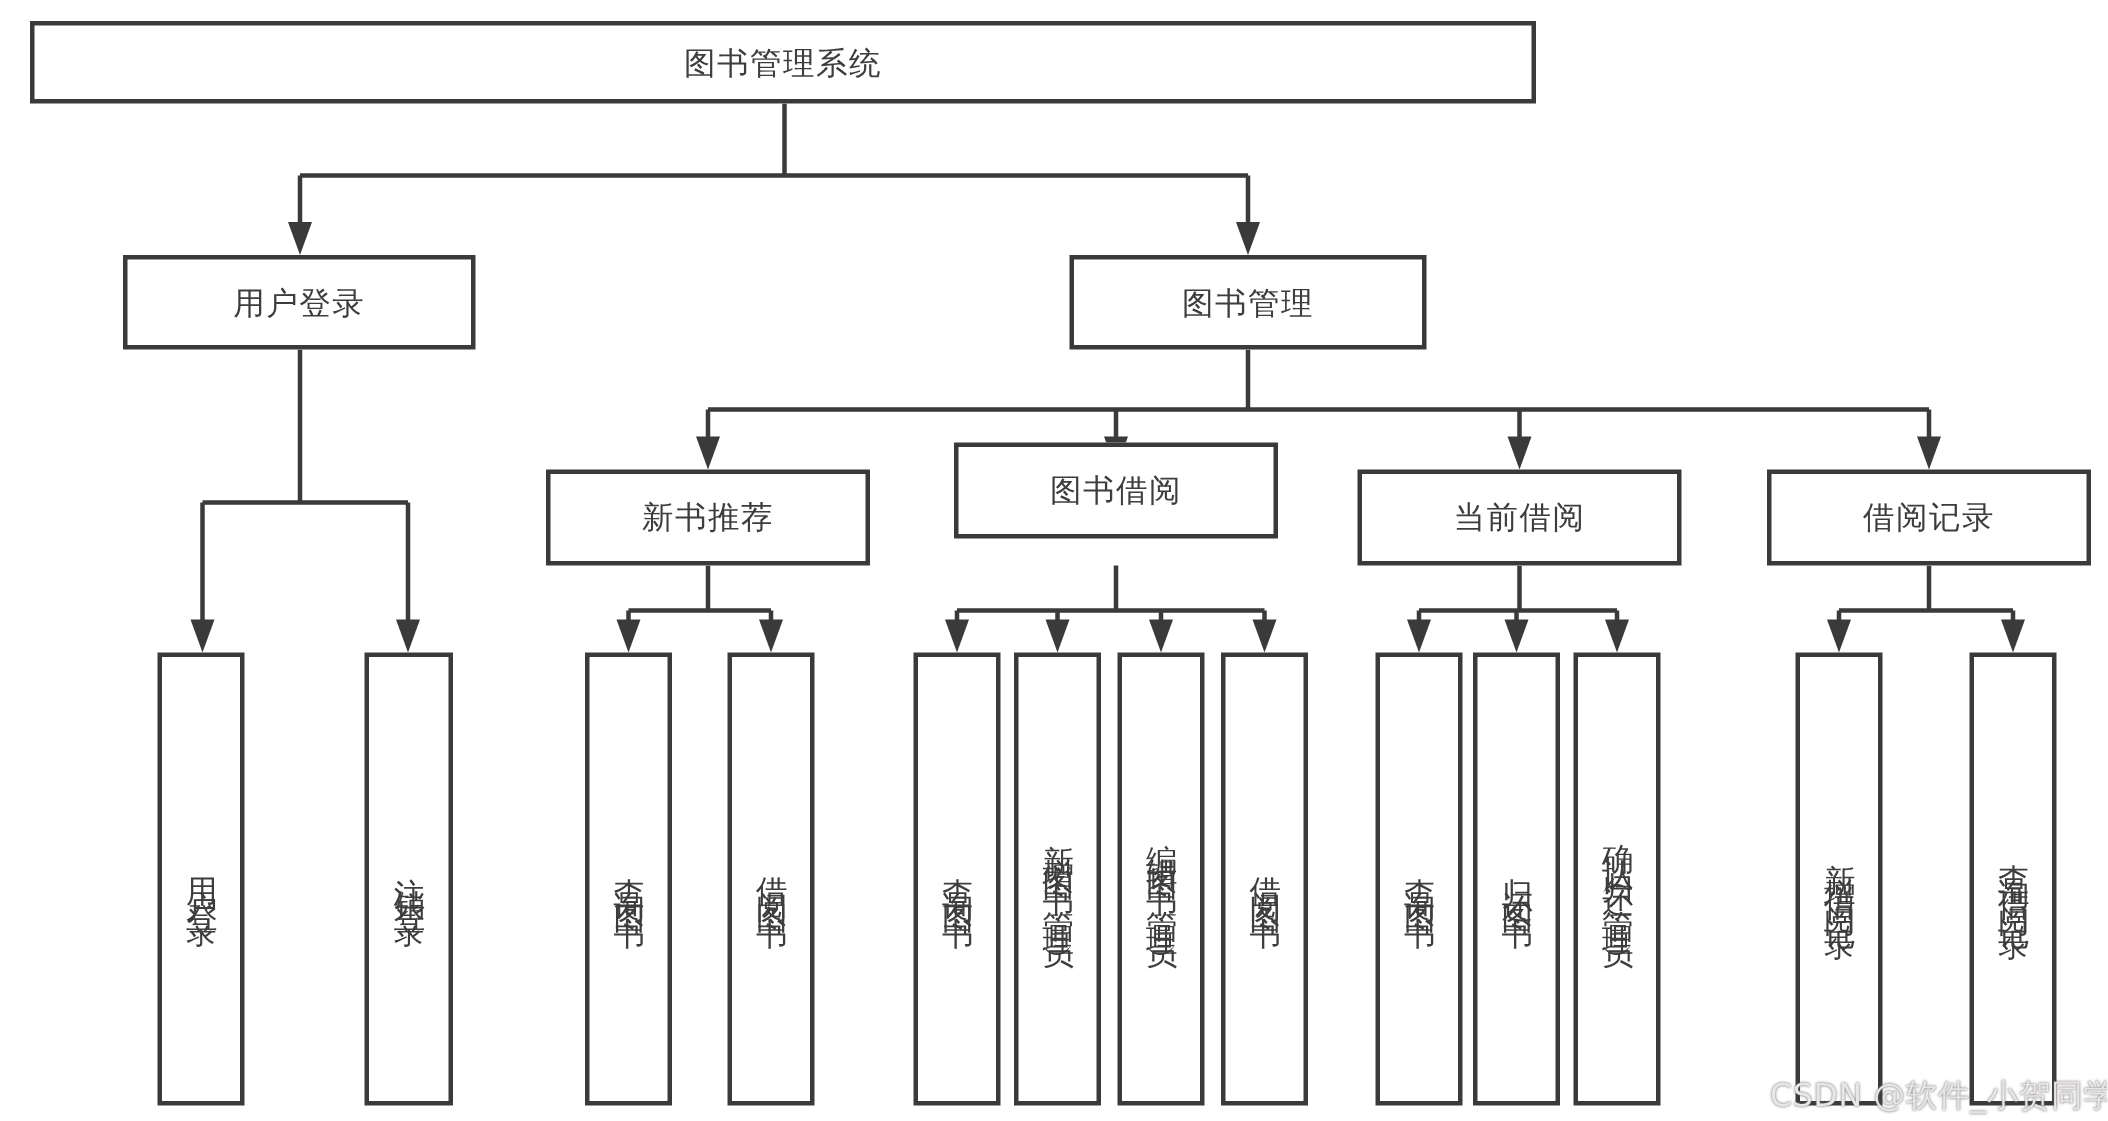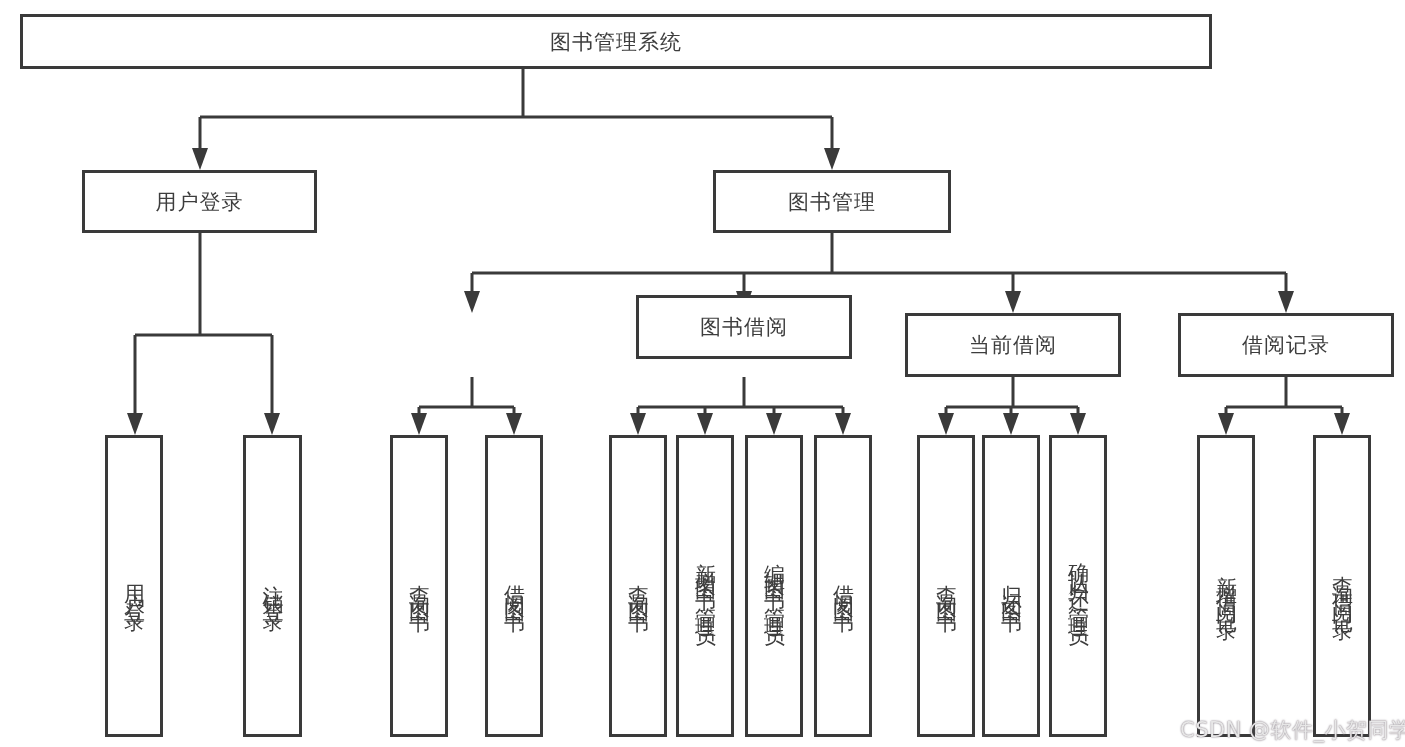--- a/index.html
+++ b/index.html
@@ -93,31 +93,34 @@
       <polygon fill="#3a3a3a" stroke="none" points="1003,413 1019,413 1011,435"></polygon>
       <polygon fill="#3a3a3a" stroke="none" points="1070,413 1086,413 1078,435"></polygon>
     </g>
     <g stroke="#3a3a3a" stroke-width="3" fill="none">
       <path d="M1286 377 V407 M1226 407 H1342 M1226 407 V416 M1342 407 V416"></path>
       <polygon fill="#3a3a3a" stroke="none" points="1218,413 1234,413 1226,435"></polygon>
       <polygon fill="#3a3a3a" stroke="none" points="1334,413 1350,413 1342,435"></polygon>
     </g>
   </svg>
 
-  <div class="node hbox" style="left:20px; top:14px; width:1192px; height:55px;">
+  <div class="node hbox" style="left:20px; top:14px; width:1004px; height:55px;">
     <span>图书管理系统</span>
   </div>
 
   <div class="node hbox" style="left:82px; top:170px; width:235px; height:63px;">
     <span>用户登录</span>
   </div>
   <div class="node hbox" style="left:713px; top:170px; width:238px; height:63px;">
     <span>图书管理</span>
   </div>
 
+  <div class="node hbox" style="left:364px; top:313px; width:216px; height:64px;">
+    <span>新书推荐</span>
+  </div>
   <div class="node hbox" style="left:636px; top:295px; width:216px; height:64px;">
     <span>图书借阅</span>
   </div>
   <div class="node hbox" style="left:905px; top:313px; width:216px; height:64px;">
     <span>当前借阅</span>
   </div>
   <div class="node hbox" style="left:1178px; top:313px; width:216px; height:64px;">
     <span>借阅记录</span>
   </div>
 

